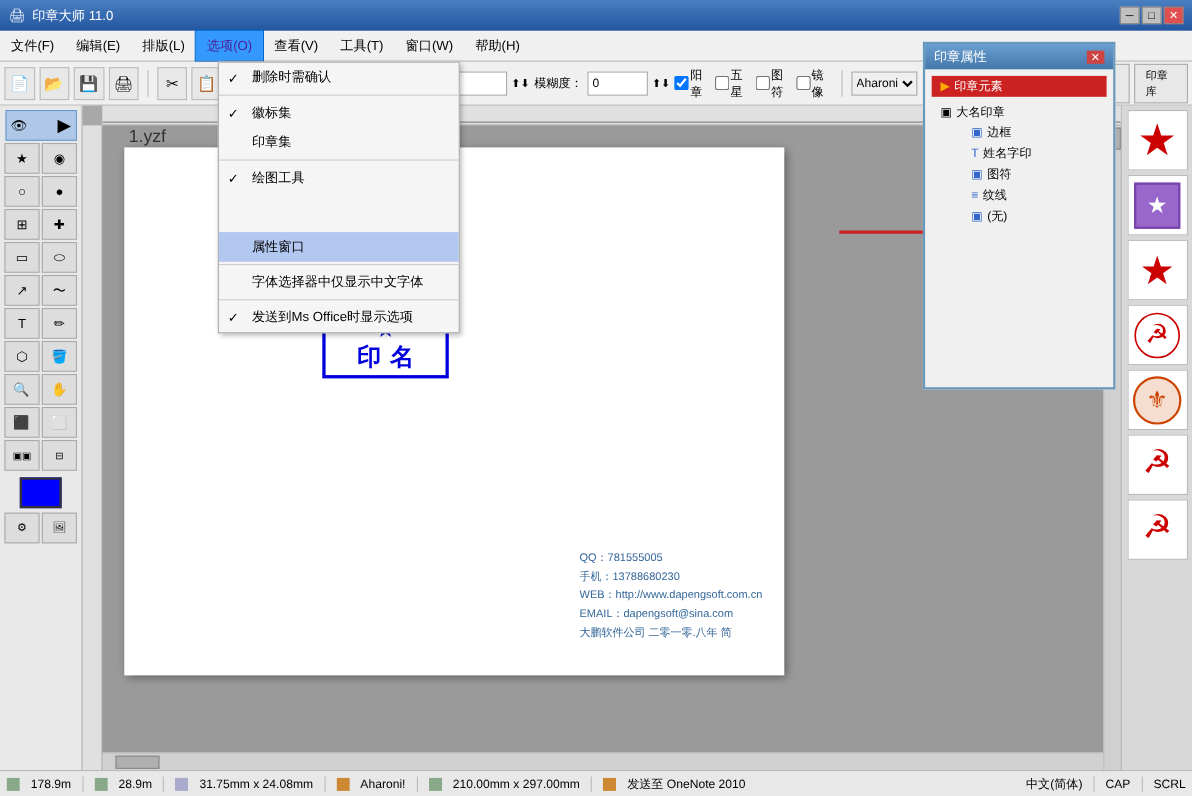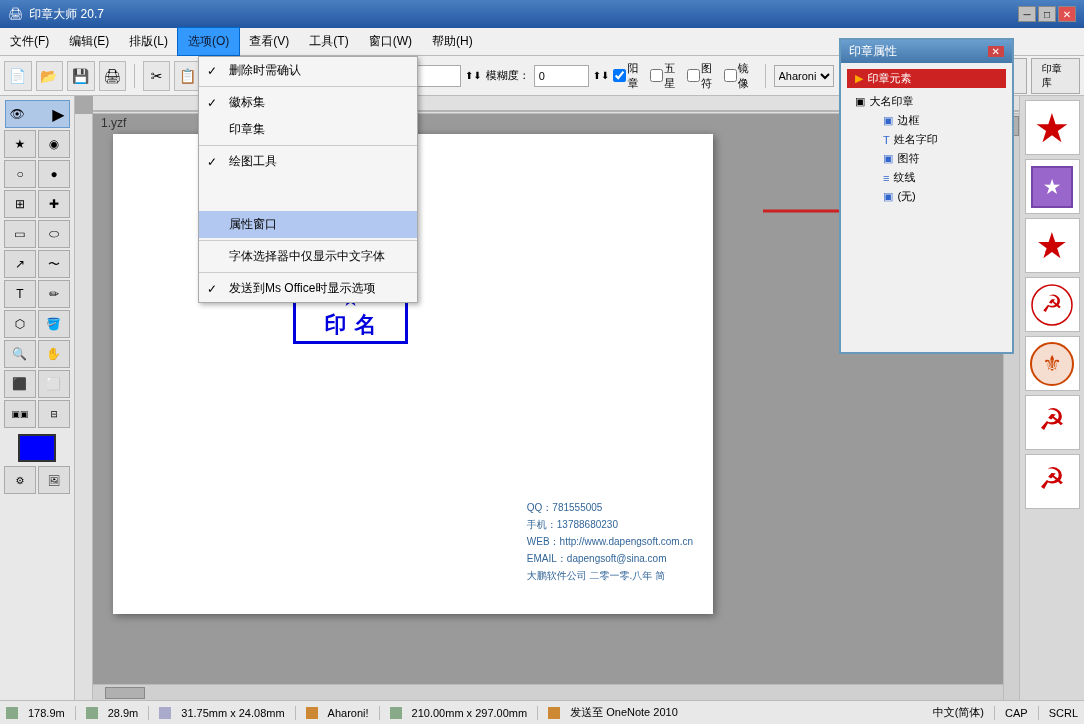--- a/index.html
+++ b/index.html
@@ -35,21 +35,21 @@
     }
     .menu-item {
       padding: 4px 10px;
       cursor: pointer;
       white-space: nowrap;
       height: 100%;
       display: flex;
       align-items: center;
     }
     .menu-item:hover, .menu-item.active { background: #3399ff; color: white; }
-    .menu-item.active { background: #3399ff; color: #0f172a; outline: 1px solid #0066cc; }
+    .menu-item.active { background: #3399ff; color: #4c1d95; outline: 1px solid #0066cc; }
 
     
     #dropdown-menu {
       position: absolute;
       top: 28px;
       left: 198px;
       background: #f5f5f5;
       border: 1px solid #aaa;
       box-shadow: 2px 2px 5px rgba(0,0,0,0.3);
       z-index: 200;
@@ -264,22 +264,22 @@
       gap: 10px;
       font-size: 11px;
     }
     .status-item { display: flex; align-items: center; gap: 3px; white-space: nowrap; }
     .status-separator { width: 1px; height: 14px; background: #bbb; }
     .status-right { margin-left: auto; }
 
     
     #file-label {
       position: absolute;
-      top: 2px; left: 8px;
-      font-size: 12px;
+      top: 2px; left: 24px;
+      font-size: 16px;
       color: #333;
       text-align: right;
     }
 
     
     #info-section {
       position: absolute;
       bottom: 30px; right: 80px;
       font-size: 10px;
       color: #336699;
@@ -302,21 +302,21 @@
       border-top: 1px solid #bbb;
       display: flex; align-items: center; padding: 0 2px;
     }
   </style>
 </head>
 <body>
 
 <div id="titlebar">
   <div class="title">
     <span>🖨</span>
-    <span>印章大师 20.7</span>
+    <span>印章大师 11.0</span>
   </div>
   <div class="controls">
     <div class="ctrl-btn">─</div>
     <div class="ctrl-btn">□</div>
     <div class="ctrl-btn close">✕</div>
   </div>
 </div>
 
 <div id="menubar">
   <div class="menu-item">文件(F)</div>

